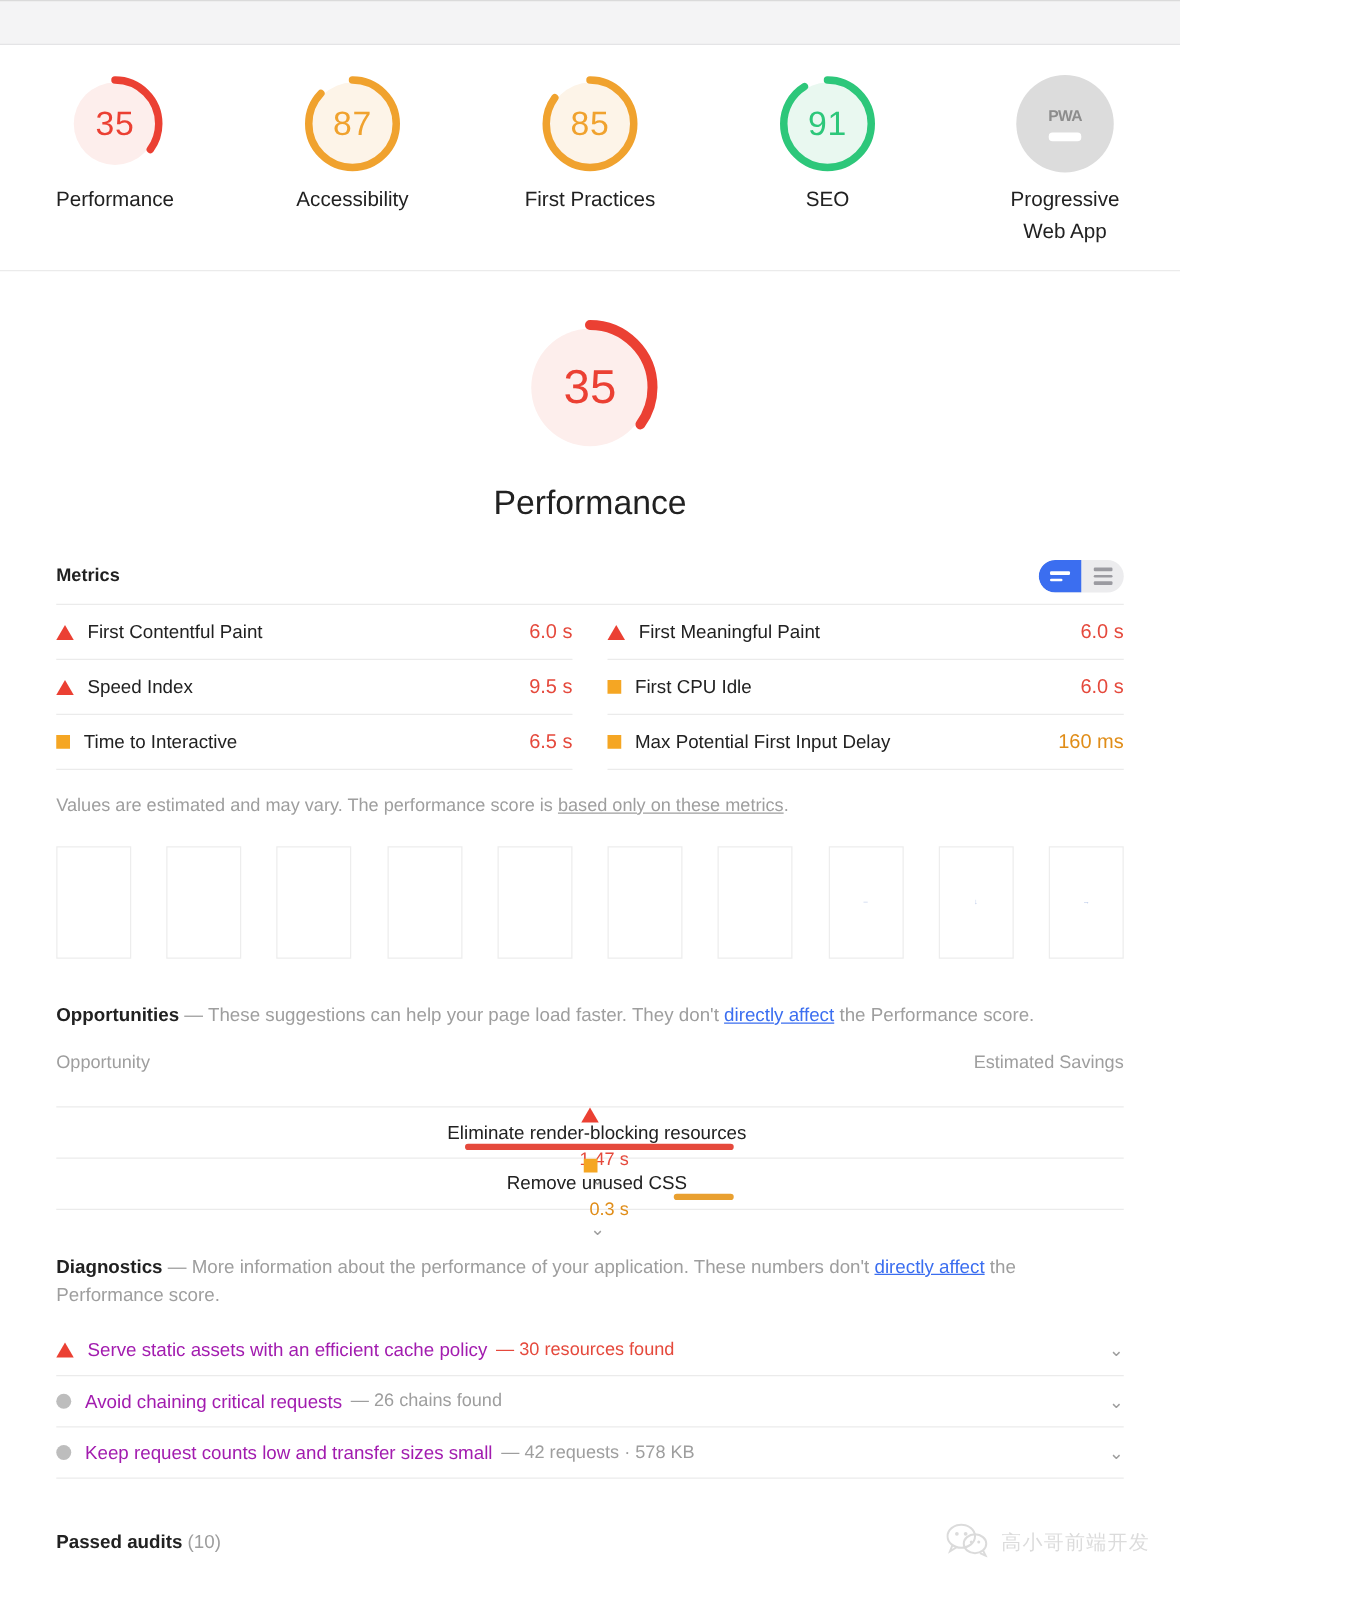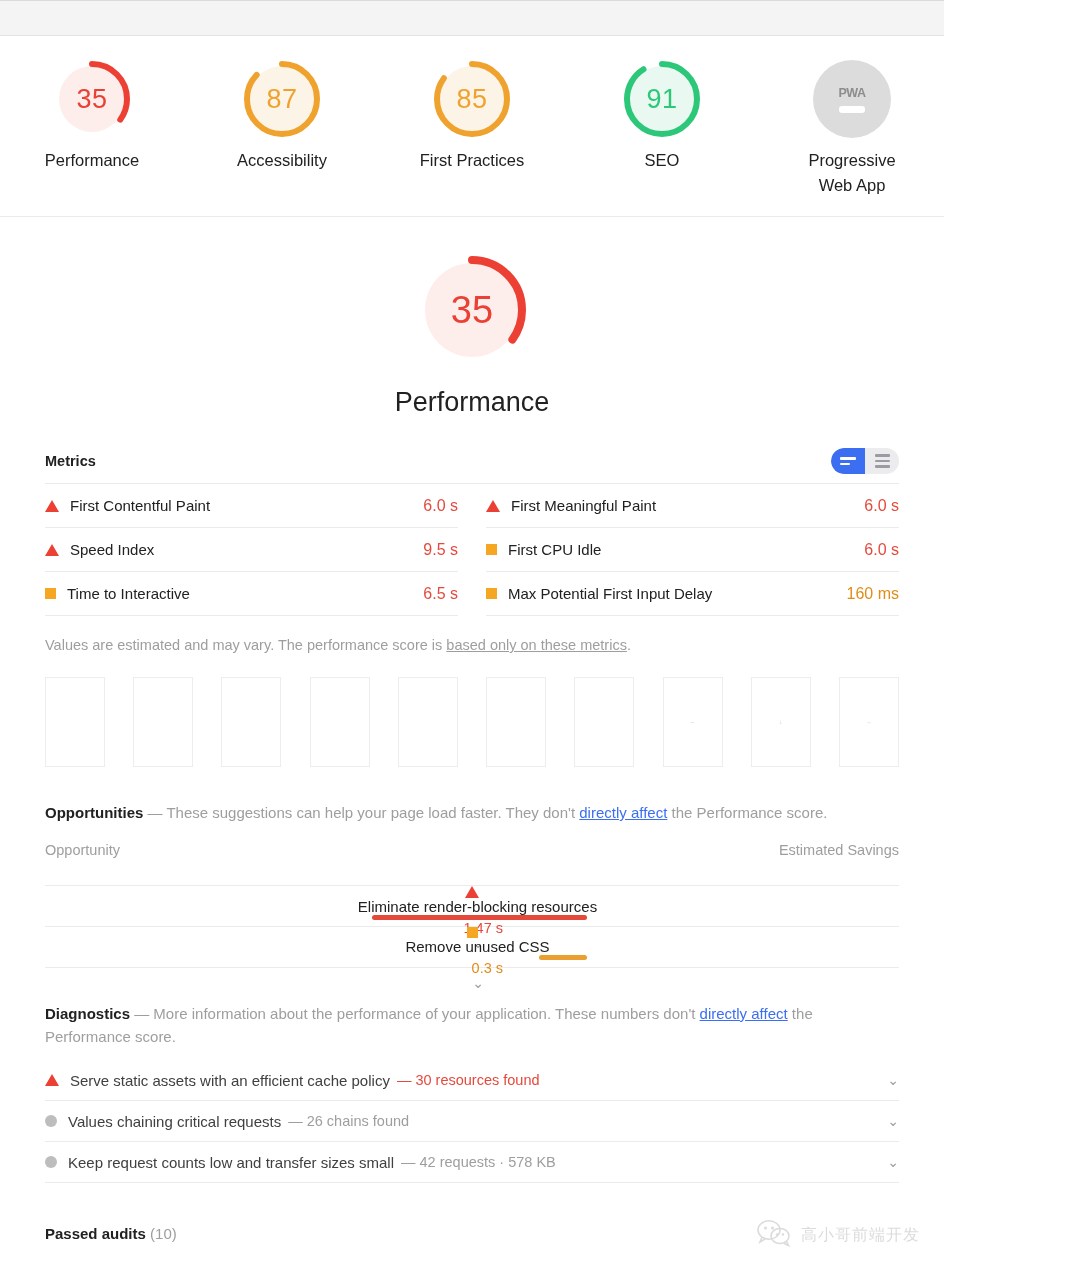--- a/index.html
+++ b/index.html
@@ -198,21 +198,21 @@
   .chev {
     width: 24px; text-align: right; color: #9e9e9e; font-size: 14px; line-height: 1;
   }
 
   .diag-row {
     display: flex; align-items: center;
     height: 41px;
     border-bottom: 1px solid #ebebeb;
     font-size: 15px;
   }
-  .diag-row .dname { margin-left: 11px; color: #404040; }
+  .diag-row .dname { margin-left: 11px; color: #a21caf; }
   .diag-row .dsub { margin-left: 7px; font-size: 14.5px; }
   .dsub.fail-txt { color: #e5493c; }
   .dsub.muted { color: #9e9e9e; }
 
   .passed-head {
     margin-top: 42px;
     font-size: 15px; font-weight: 700; color: #212121;
   }
   .passed-head .count { color: #9e9e9e; font-weight: 400; }
 
@@ -418,21 +418,21 @@
       <div id="diag-rows">
           <div class="diag-row">
             <span class="ind fail"></span>
             <span class="dname">Serve static assets with an efficient cache policy</span>
             <span class="dsub fail-txt">— 30 resources found</span>
             <span class="opp-spacer"></span>
             <span class="chev">⌄</span>
           </div>
           <div class="diag-row">
             <span class="ind info"></span>
-            <span class="dname">Values chaining critical requests</span>
+            <span class="dname">Avoid chaining critical requests</span>
             <span class="dsub muted">— 26 chains found</span>
             <span class="opp-spacer"></span>
             <span class="chev">⌄</span>
           </div>
           <div class="diag-row">
             <span class="ind info"></span>
             <span class="dname">Keep request counts low and transfer sizes small</span>
             <span class="dsub muted">— 42 requests · 578 KB</span>
             <span class="opp-spacer"></span>
             <span class="chev">⌄</span>

